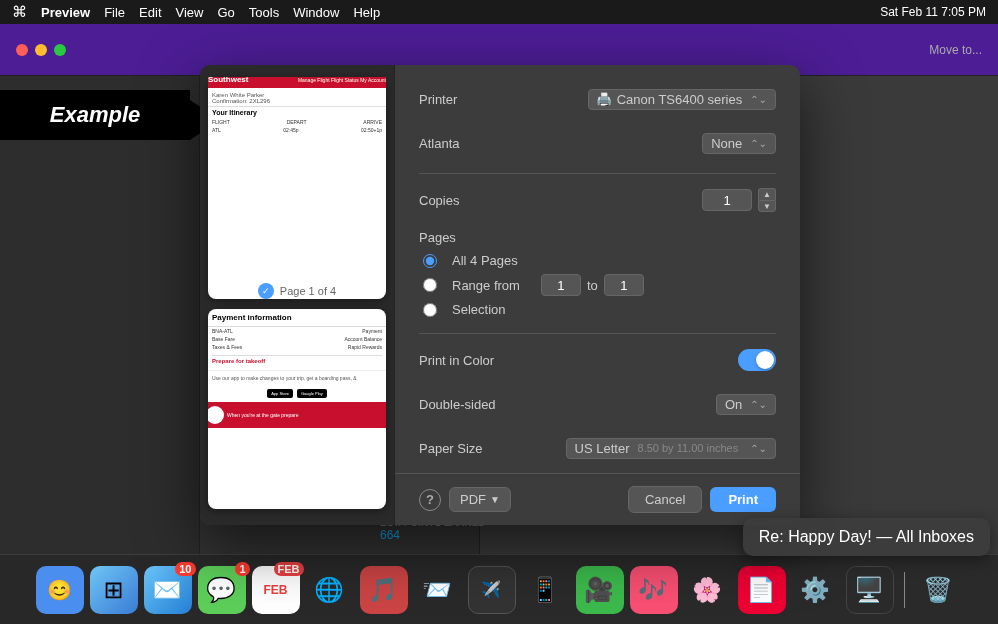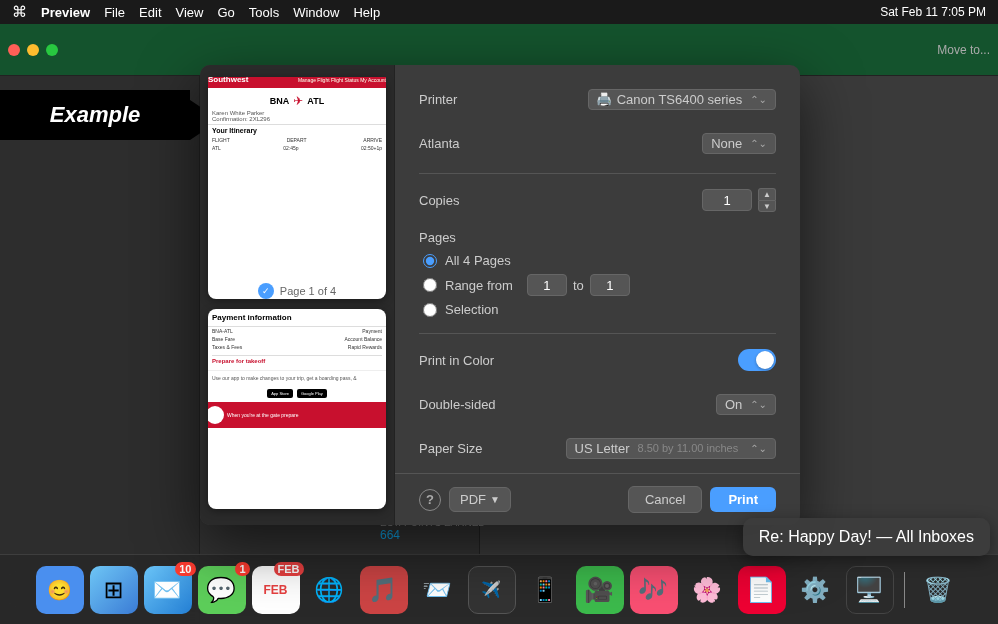--- a/index.html
+++ b/index.html
@@ -40,24 +40,24 @@
       left: 0;
       width: 100%;
       height: 600px;
       background: #2b2b2b;
     }
 
     
     .app-toolbar {
       width: 100%;
       height: 52px;
-      background: #14532d;
-      display: flex;
-      align-items: center;
-      padding: 0 8px;
+      background: #4c1d95;
+      display: flex;
+      align-items: center;
+      padding: 0 16px;
       gap: 12px;
       border-bottom: 1px solid #222;
     }
 
     .traffic-lights { display: flex; gap: 7px; margin-right: 8px; }
     .tl { width: 12px; height: 12px; border-radius: 50%; }
     .tl-red { background: #ff5f57; }
     .tl-yellow { background: #febc2e; }
     .tl-green { background: #28c840; }
 
@@ -330,21 +330,21 @@
     .stepper-arrow:last-child { border-radius: 0 0 3px 3px; }
 
     
     .pages-section { margin-bottom: 16px; }
     .pages-label {
       font-size: 13px;
       color: #ccc;
       margin-bottom: 8px;
     }
     .radio-group { display: flex; flex-direction: column; gap: 6px; padding-left: 4px; }
-    .radio-row { display: flex; align-items: center; gap: 8px; }
+    .radio-row { display: flex; align-items: center; gap: 15px; }
     .radio-input {
       width: 14px;
       height: 14px;
       accent-color: #4a9eff;
       cursor: pointer;
     }
     .radio-label { font-size: 13px; color: #ccc; }
 
     .range-row {
       display: flex;
@@ -603,25 +603,20 @@
 <div class="print-dialog">
 
   <div class="print-preview">
 
     <div class="preview-page">
       <div class="preview-page-content">
         <div class="sw-header">
           <span class="sw-logo">Southwest</span>
           <span class="sw-nav">Manage Flight  Flight Status  My Account</span>
         </div>
-        <div style="display:flex;align-items:center;justify-content:center;gap:4px;padding:2px 0;">
-          <span style="font-size:9px;font-weight:700;color:#000;">BNA</span>
-          <span style="font-size:12px;color:#c8102e;">✈</span>
-          <span style="font-size:9px;font-weight:700;color:#000;">ATL</span>
-        </div>
         <div class="sw-conf">Karen White Parker</div>
         <div class="sw-conf">Confirmation: 2XL296</div>
         <div class="sw-itinerary-title">Your Itinerary</div>
         <div class="sw-itinerary-row">
           <span>FLIGHT</span>
             <span>DEPART</span>
             <span>ARRIVE</span>
         </div>
         <div class="sw-itinerary-row">
           <span>ATL</span>

